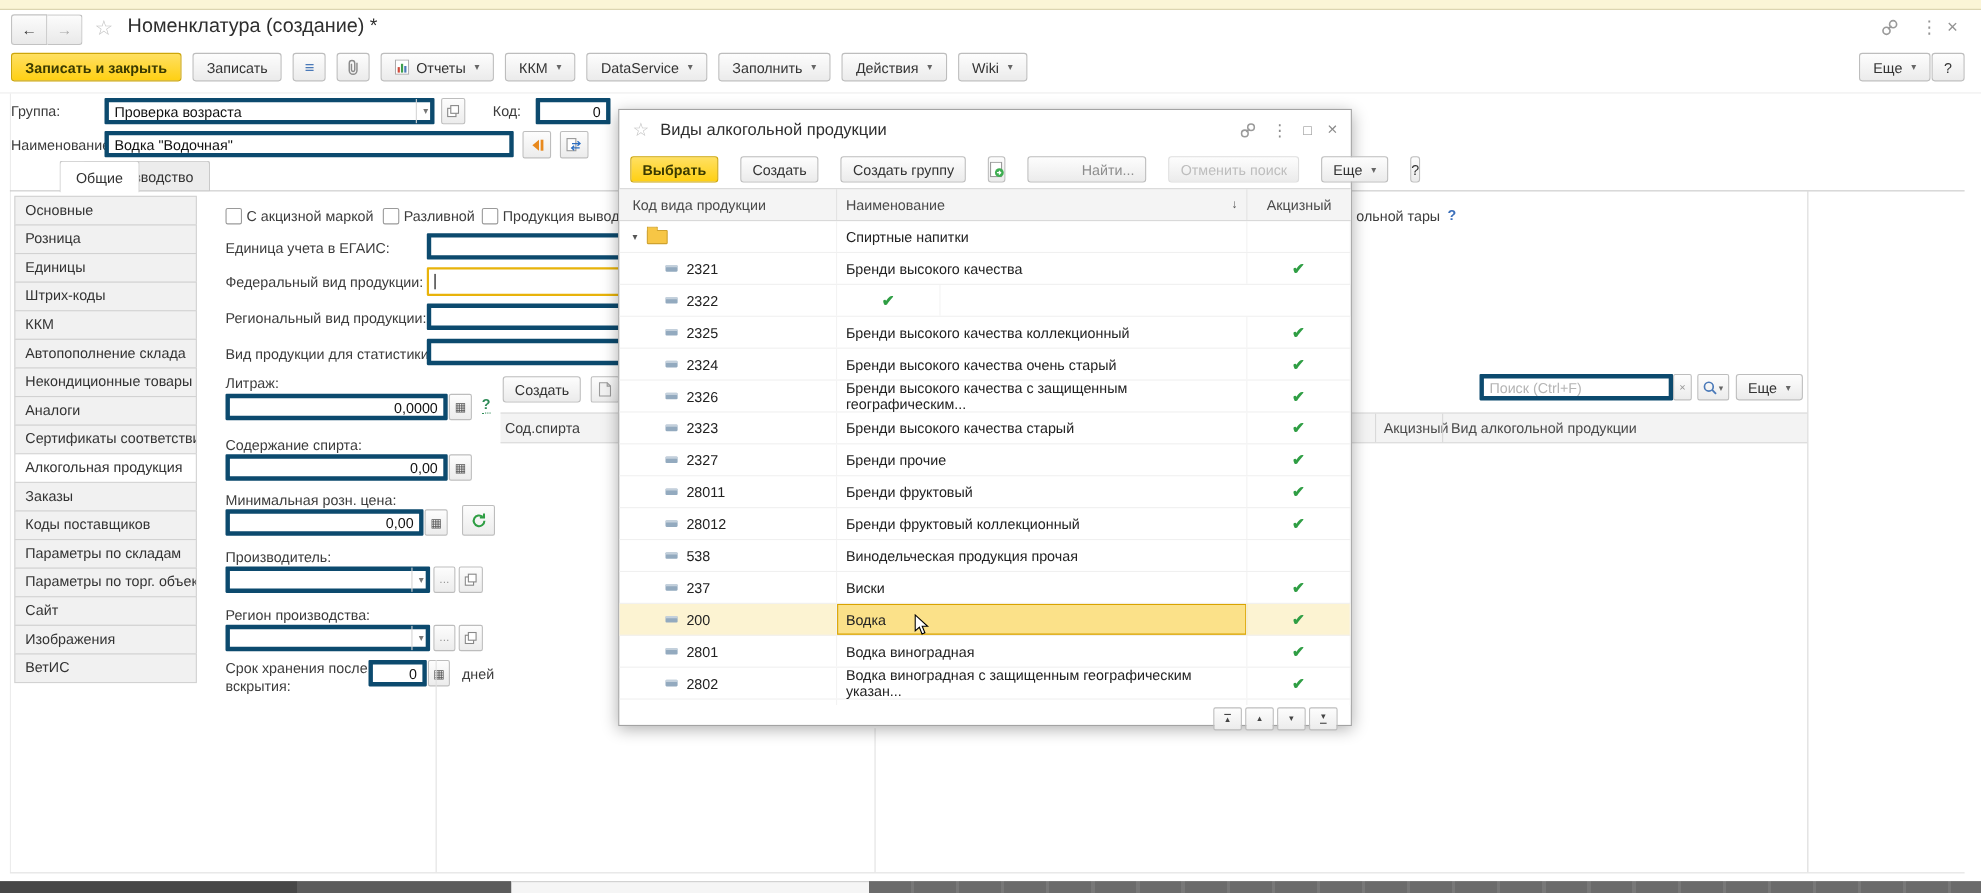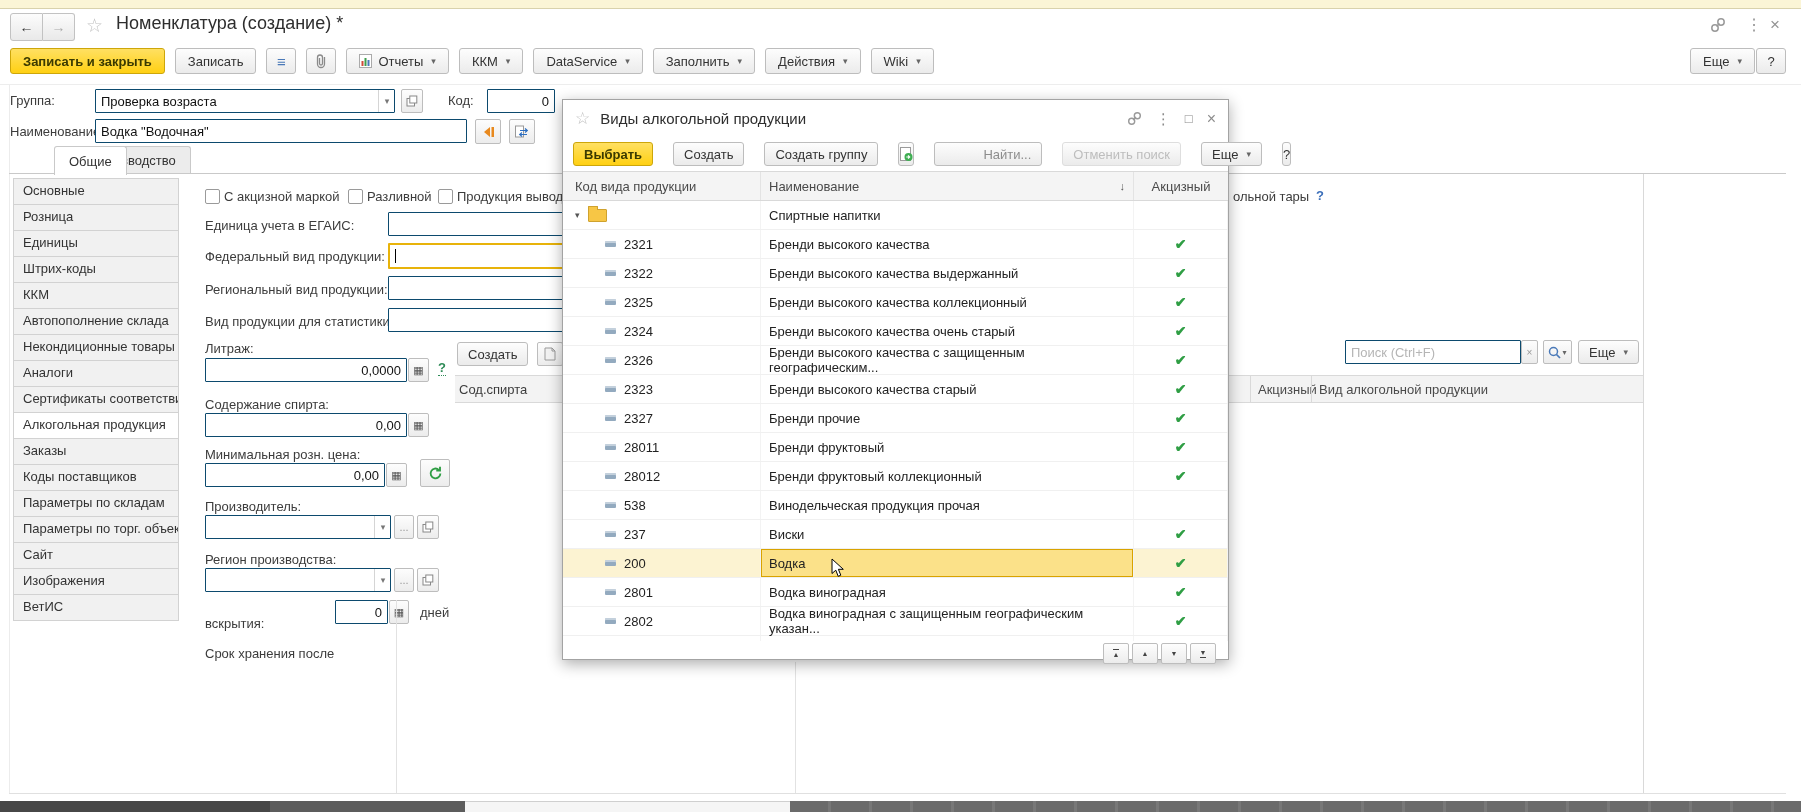--- a/index.html
+++ b/index.html
@@ -7,21 +7,21 @@
          font-family:"Liberation Sans",sans-serif;font-size:13px;color:#333;}
   .abs{position:absolute;box-sizing:border-box;}
   
   .btn{display:inline-flex;align-items:center;justify-content:center;height:26px;padding:0 12px;
        background:linear-gradient(#fdfdfd,#ebebeb);border:1px solid #bdbdbd;border-radius:3px;
        font-size:13px;color:#333;box-sizing:border-box;white-space:nowrap;gap:6px;}
   .btn.primary{background:linear-gradient(#ffe062,#ffd013);border-color:#cda60a;font-weight:bold;color:#3a3a00;}
   .btn.small{height:24px;padding:0 10px;}
   .btn.iconbtn{width:30px;padding:0;}
   .dd::after{content:"▾";font-size:9px;color:#666;margin-left:2px;}
-  .fld{height:24px;border:1px solid #0c4a6e;background:#fff;font-family:"Liberation Sans",sans-serif;
+  .fld{height:24px;border:4px solid #0c4a6e;background:#fff;font-family:"Liberation Sans",sans-serif;
        font-size:13px;color:#111;padding:0 5px;box-sizing:border-box;border-radius:1px;}
   .fld.right{text-align:right;}
   .lbl{position:absolute;font-size:13px;color:#3c3c3c;white-space:nowrap;}
   .sqbtn{position:absolute;height:24px;display:flex;align-items:center;justify-content:center;
          background:linear-gradient(#fdfdfd,#ececec);border:1px solid #bdbdbd;border-radius:2px;
          font-size:11px;color:#555;box-sizing:border-box;}
   .combo-arrow{position:absolute;width:16px;height:22px;display:flex;align-items:center;justify-content:center;
          border-left:1px solid #d5d5d5;color:#777;font-size:9px;}
   .combo-arrow::before{content:"▾";}
   .checkbox{position:absolute;width:13px;height:13px;background:#fff;border:1px solid #9a9a9a;border-radius:2px;}
@@ -283,21 +283,21 @@
   <input class="fld abs" style="left: 205px; top: 568px; width: 186px;" readonly="">
   <div class="combo-arrow" style="left:374px;top:569px;"></div>
   <div class="sqbtn" style="left:394px;top:568px;width:20px;color:#999;">...</div>
   <div class="sqbtn" style="left:417px;top:568px;width:22px;">
     <svg width="12" height="12" viewBox="0 0 12 12">
         <rect x="1" y="3.5" width="7.5" height="7.5" fill="#fff" stroke="#888"></rect>
         <rect x="3.8" y="1" width="7" height="7" fill="#fff" stroke="#888"></rect>
       </svg>
   </div>
 
-  <div class="lbl" style="left:205px;top:600px;margin-top:46px;">Срок хранения после</div>
+  <div class="lbl" style="left:205px;top:600px;">Срок хранения после</div>
   <div class="lbl" style="left:205px;top:616px;">вскрытия:</div>
   <input class="fld right abs" style="left: 335px; top: 600px; width: 53px;" readonly="" value="0">
   <div class="sqbtn" style="left:389px;top:600px;width:20px;">
       <span>▦</span>
     </div>
   <div class="lbl" style="left:420px;top:605px;">дней</div>
 
   <div class="btn small abs" style="left:457px;top:342px;">
       <span>Создать</span>
     </div>
@@ -422,23 +422,20 @@
       <div class="mc exc">
             <span class="check"></span>
           </div>
     </div>
 
     <div class="m-row">
       <div class="mc code">
         <span class="dash"></span>
         <span class="code-text">2322</span>
       </div>
-      <div class="mc name">
-            <span class="name-text">Бренди высокого качества выдержанный</span>
-          </div>
       <div class="mc exc">
             <span class="check"></span>
           </div>
     </div>
 
     <div class="m-row">
       <div class="mc code">
         <span class="dash"></span>
         <span class="code-text">2325</span>
       </div>

